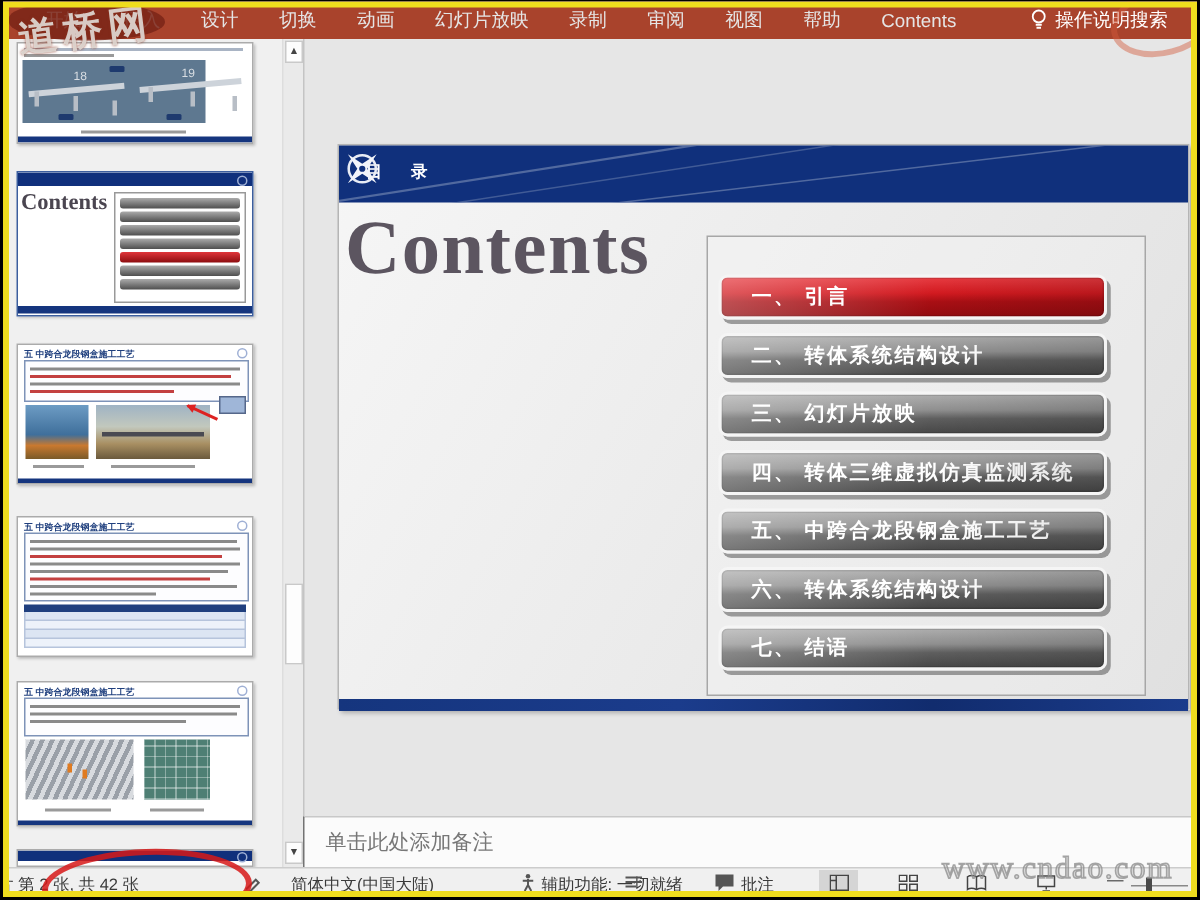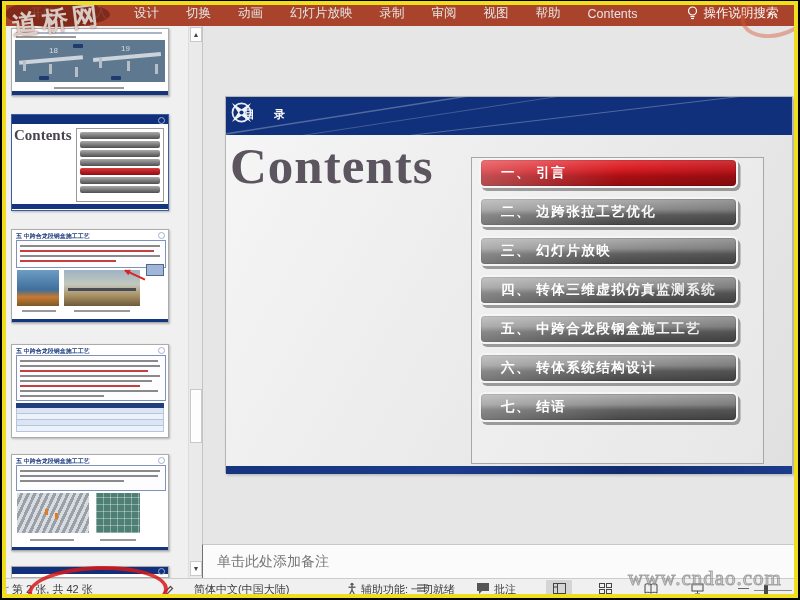--- a/index.html
+++ b/index.html
@@ -28,21 +28,21 @@
 
   
   .thumb-panel{position:absolute;left:0;top:25px;width:186px;height:552px;background:#F0F0F0;}
   .thumb{position:absolute;left:9px;width:158px;background:#fff;border:1px solid #ABABAB;
     box-shadow:1px 1px 2px rgba(0,0,0,.25);overflow:hidden;box-sizing:border-box;}
   .thumb.sel{border:1.5px solid #3C5E9E;}
   .navy-bar{position:absolute;left:0;width:100%;background:#15357E;}
   .mini-band{position:absolute;left:0;top:0;width:100%;height:9px;background:#10307C;}
   .mini-logo{position:absolute;right:3px;top:2px;width:5px;height:5px;border:1px solid #9FB0D5;border-radius:50%;}
   .tiny-line{position:absolute;height:2px;background:#9A9A9A;}
-  .t1-diagram{position:absolute;left:3px;top:11px;width:150px;height:42px;background:#5E7890;}
+  .t1-diagram{position:absolute;left:3px;top:11px;width:122px;height:42px;background:#5E7890;}
   .girder{position:absolute;height:4px;background:#CDD3DA;transform:rotate(-5deg);}
   .pier{position:absolute;width:3px;height:10px;background:#B8BEC6;}
   .diag-label{position:absolute;color:#D8DDE2;font-size:8px;}
   .legend-dot{position:absolute;width:10px;height:4px;background:#1E3A6E;border-radius:1px;}
   .t2-contents{position:absolute;left:2px;top:12px;font-family:"Liberation Serif",serif;font-weight:bold;
     font-size:15px;color:#4A4550;}
   .t2-box{position:absolute;left:64px;top:13px;width:88px;height:74px;border:1px solid #999;
     display:flex;flex-direction:column;gap:2px;padding:3px;box-sizing:border-box;}
   .t2-bar{height:7px;border-radius:2px;background:linear-gradient(#ABABAB,#4F4F4F);}
   .t2-bar.red{background:linear-gradient(#E0353A,#8D0D10);}
@@ -70,21 +70,21 @@
   .slide{position:absolute;left:22px;top:70px;width:568px;height:377px;
     background:linear-gradient(120deg,#F6F6F6 0%,#EAEAEA 55%,#E0E0E0 100%);
     border:1px solid #B5B5B5;box-shadow:2px 2px 3px rgba(0,0,0,.25);box-sizing:border-box;}
   .slide-band{position:absolute;left:0;top:0;width:100%;height:38px;background:#10307C;overflow:hidden;}
   .slide-band svg{position:absolute;left:0;top:0;}
   .slide-title{position:absolute;left:18px;top:10px;color:#fff;font-size:11px;font-weight:bold;letter-spacing:8px;}
   .compass{position:absolute;right:8px;top:3px;}
   .contents-title{position:absolute;left:4px;top:40px;font-family:"Liberation Serif",serif;font-weight:bold;
     font-size:51px;color:#5C5560;letter-spacing:1px;}
   .toc-box{position:absolute;left:245px;top:60px;width:293px;height:307px;border:1px solid #A7A7A7;
-    background:rgba(255,255,255,.22);padding-top:0;box-sizing:border-box;}
+    background:rgba(255,255,255,.22);padding-top:25px;box-sizing:border-box;}
   .toc-item{position:relative;width:259px;height:30px;margin:0 0 9px 7px;border-radius:6px;
     border:2px solid #F5F5F5;box-sizing:border-box;cursor:pointer;
     background:linear-gradient(180deg,#ADADAD 0%,#8F8F8F 40%,#5E5E5E 62%,#474747 100%);
     box-shadow:2.5px 3px 0 rgba(70,70,70,.5), inset 0 0 0 1px rgba(0,0,0,.12);
     color:#fff;font-size:13.5px;font-weight:bold;letter-spacing:1.5px;line-height:25px;padding-left:20px;
     overflow:hidden;white-space:nowrap;}
   .toc-item:before{content:"";position:absolute;inset:0;
     background:linear-gradient(105deg,rgba(255,255,255,.28) 0%,rgba(255,255,255,0) 55%,rgba(0,0,0,.12) 100%);}
   .toc-item.red{background:linear-gradient(180deg,#E73B41 0%,#D21A20 40%,#A90F14 62%,#920B0F 100%);}
   .slide-bottom{position:absolute;left:0;top:369px;width:100%;height:8px;
@@ -265,21 +265,21 @@
           <circle cx="12" cy="12" r="7" fill="none" stroke="#E8ECF5" stroke-width="1.3"></circle>
           <path d="M12 1.5 L13.8 10.2 L22.5 12 L13.8 13.8 L12 22.5 L10.2 13.8 L1.5 12 L10.2 10.2 Z" fill="#F2F4FA" transform="rotate(45 12 12)"></path>
           <circle cx="12" cy="12" r="1.6" fill="#10307C"></circle>
         </svg>
       </div>
 
       <div class="contents-title">Contents</div>
 
       <div class="toc-box">
         <div class="toc-item red">一、 引言</div>
-        <div class="toc-item">二、 边跨张拉工艺优化</div>
+        <div class="toc-item">二、 转体系统结构设计</div>
         <div class="toc-item">三、 幻灯片放映</div>
         <div class="toc-item">四、 转体三维虚拟仿真监测系统</div>
         <div class="toc-item">五、 中跨合龙段钢盒施工工艺</div>
         <div class="toc-item">六、 转体系统结构设计</div>
         <div class="toc-item">七、 结语</div>
       </div>
 
       <div class="slide-bottom"></div>
     </div>
   </div>

